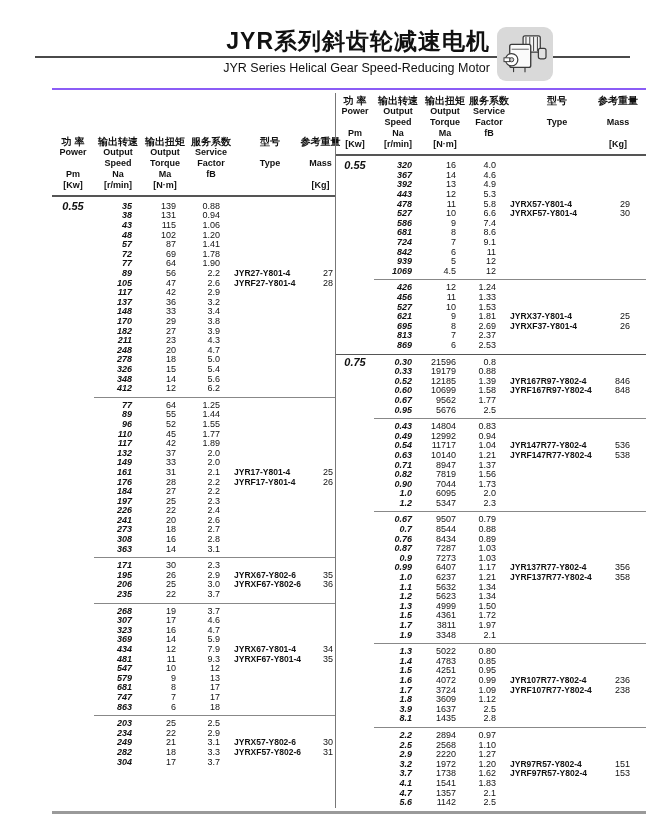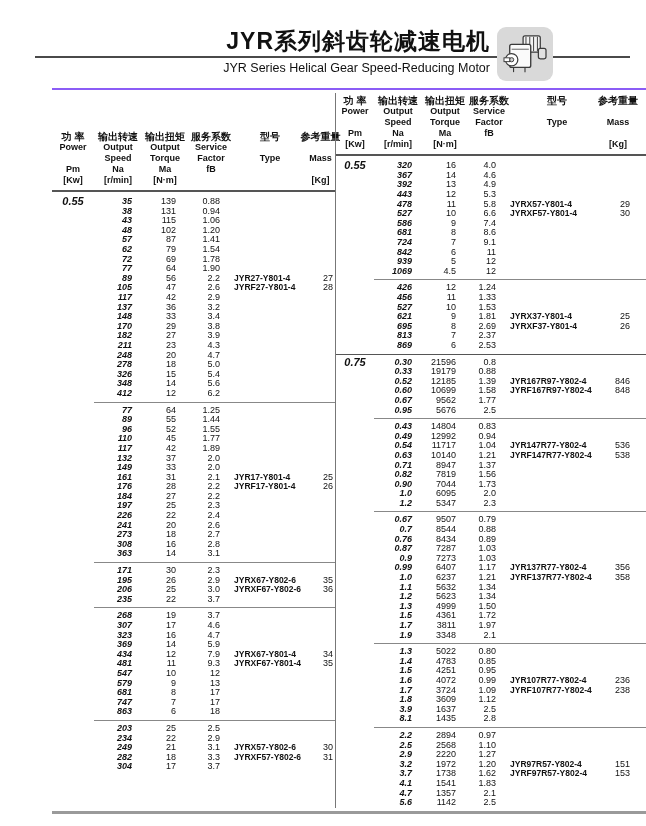--- a/index.html
+++ b/index.html
@@ -148,28 +148,20 @@
             <div class="row">
               <div class="c power"></div>
               <div class="c speed">57</div>
               <div class="c torque">87</div>
               <div class="c factor">1.41</div>
               <div class="c type"></div>
               <div class="c mass"></div>
             </div>
             <div class="row">
               <div class="c power"></div>
-              <div class="c speed">62</div>
-              <div class="c torque">79</div>
-              <div class="c factor">1.54</div>
-              <div class="c type"></div>
-              <div class="c mass"></div>
-            </div>
-            <div class="row">
-              <div class="c power"></div>
               <div class="c speed">72</div>
               <div class="c torque">69</div>
               <div class="c factor">1.78</div>
               <div class="c type"></div>
               <div class="c mass"></div>
             </div>
             <div class="row">
               <div class="c power"></div>
               <div class="c speed">77</div>
               <div class="c torque">64</div>

